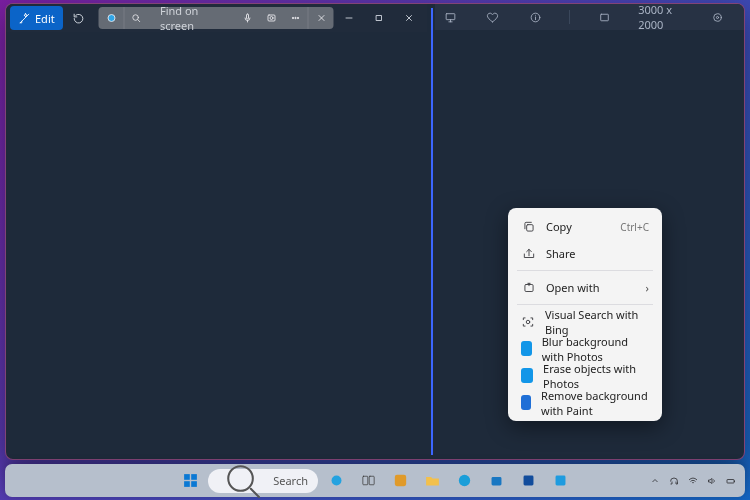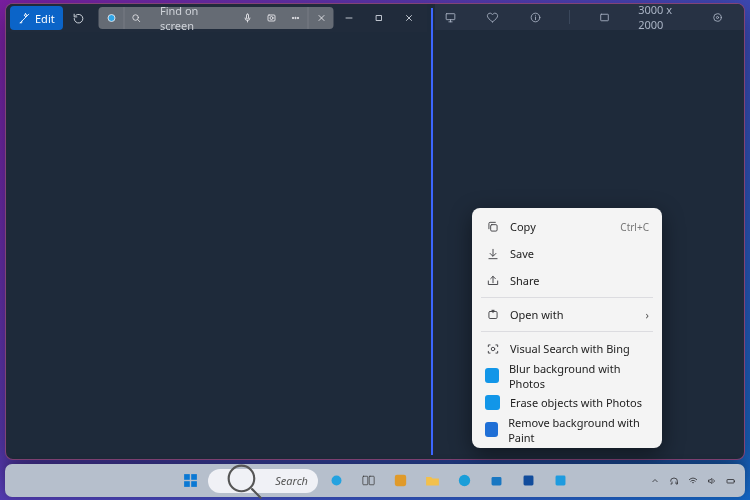--- a/index.html
+++ b/index.html
@@ -118,21 +118,21 @@
   .zoom-track {
     width:70px; height:3px; background:#3a475b; border-radius:2px; position:relative;
   }
   .zoom-thumb {
     position:absolute; top:-3px; left:20%; width:9px; height:9px; border-radius:50%;
     background:var(--text-light);
   }
 
   
   .context-menu {
-    position:absolute; right:88px; top:208px; width:190px;
+    position:absolute; right:88px; top:208px; width:154px;
     background:var(--context-bg); color:var(--context-text);
     border-radius:8px; padding:5px; font-size:11px;
     box-shadow:0 6px 22px rgba(0,0,0,.45);
   }
   .ctx-item {
     height:27px; display:flex; align-items:center; gap:10px;
     padding:0 8px; border-radius:5px; position:relative;
   }
   .ctx-sep { height:1px; background:#dcdce0; margin:3px 4px; }
   .ctx-item .ci-ic { width:15px; height:15px; display:flex; align-items:center; justify-content:center; }
@@ -144,21 +144,20 @@
     position:absolute; right:8px; color:#777; font-size:10px;
   }
   .ctx-item .chev { position:absolute; right:8px; color:#555; }
 
   
   .taskbar {
     position:absolute; left:5px; right:5px; bottom:3px; height:33px;
     background:var(--taskbar); border-radius:7px;
     display:flex; align-items:center; padding:0 8px;
     box-shadow:0 -1px 8px rgba(0,0,0,.25);
-    font-style:italic;
   }
   .tb-center { position:absolute; left:50%; transform:translateX(-50%); display:flex; align-items:center; gap:4px; }
   .tb-ic {
     width:28px; height:24px; display:flex; align-items:center; justify-content:center;
     border-radius:4px;
   }
   .tb-ic svg { width:17px; height:17px; }
   .tb-search {
     height:24px; width:110px; background:#f0f1f6; border-radius:12px;
     display:flex; align-items:center; padding:0 10px; font-size:11px; color:#555; gap:6px;
@@ -365,28 +364,20 @@
 <div class="context-menu">
   <div class="ctx-item">
     <span class="ci-ic">
         <svg viewBox="0 0 24 24" class="stroke">
           <rect x="8" y="8" width="11" height="11" rx="2"></rect>
           <path d="M5 15V6a2 2 0 0 1 2-2h9"></path>
         </svg>
       </span>
     <span>Copy</span>
     <span class="shortcut">Ctrl+C</span>
-  </div>
-  <div class="ctx-item">
-    <span class="ci-ic">
-        <svg viewBox="0 0 24 24" class="stroke">
-          <path d="M12 4v11M7 11l5 5 5-5M5 20h14"></path>
-        </svg>
-      </span>
-    <span>Save</span>
   </div>
   <div class="ctx-item">
     <span class="ci-ic">
         <svg viewBox="0 0 24 24" class="stroke">
           <path d="M4 12v6h16v-6M12 4v11M8 8l4-4 4 4"></path>
         </svg>
       </span>
     <span>Share</span>
   </div>
   <div class="ctx-sep"></div>

